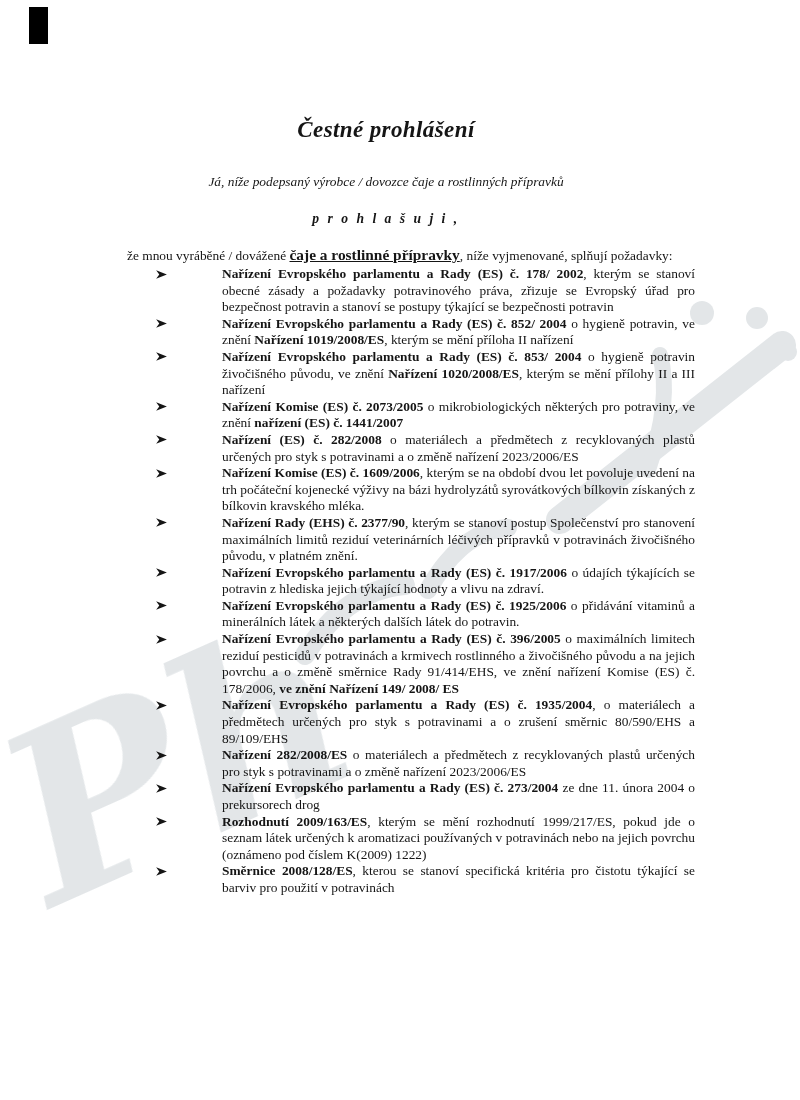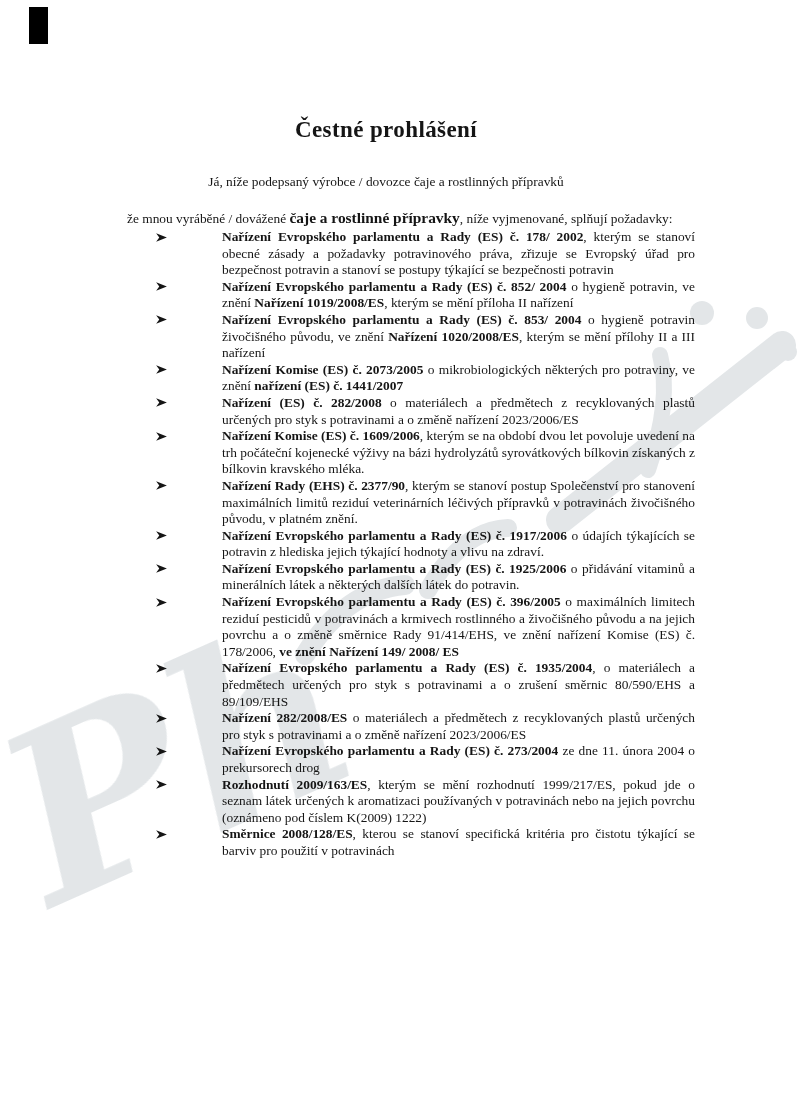--- a/index.html
+++ b/index.html
@@ -12,40 +12,40 @@
     overflow:hidden;
   }
   .corner-mark{
     position:absolute;left:29px;top:7px;width:19px;height:37px;
     background:#000;
   }
   .watermark{
     position:absolute;left:0;top:0;width:800px;height:1100px;
     pointer-events:none;
   }
-  .head{padding-right:28px;text-align:center;}
+  .head{padding-right:28px;text-align:center;font-style:italic;}
   .title{
     margin:0;padding-top:117px;
     font-size:23px;font-weight:bold;letter-spacing:.4px;
   }
   .intro{
     margin:31px 0 16px;
     font-size:13.4px;
   }
   .declare{
     margin:21px 0 0;
     font-size:13.6px;font-weight:bold;letter-spacing:2.5px;
   }
   .preamble{
     margin:19px 95px 0 127px;
     font-size:13.4px;line-height:18px;
   }
   .preamble .u{font-size:15.4px;}
   .b{font-weight:bold;}
-  .u{font-weight:bold;}
+  .u{font-weight:bold;text-decoration:underline;}
   .reg-list{
     list-style:none;
     margin:1px 105px 0 155px;padding:0;
     font-size:13.4px;line-height:16.6px;
   }
   .reg-list li{display:flex;position:relative;}
   .bullet{flex:0 0 31px;padding-top:2.5px;}
   .bullet svg{width:13px;height:11px;display:block;}
   .li-text{flex:1;text-align:justify;margin-left:36px;}
 </style>
@@ -69,20 +69,21 @@
         <circle cx="702" cy="313" r="12"></circle>
         <circle cx="757" cy="318" r="11"></circle>
         <circle cx="788" cy="352" r="9"></circle>
       </g>
     </g>
   </svg>
 
   <div class="head">
     <h1 class="title">Čestné prohlášení</h1>
     <p class="intro">Já, níže podepsaný výrobce / dovozce čaje a rostlinných přípravků</p>
+    <p class="declare">p r o h l a š u j i ,</p>
   </div>
 
   <p class="preamble"><span>že mnou vyráběné / dovážené </span><span class="b u">čaje a rostlinné přípravky</span><span>, níže vyjmenované, splňují požadavky:</span></p>
 
   <ul class="reg-list">
       <li>
         <span class="bullet">
           <svg viewBox="0 0 14 11">
             <path d="M1.2 0.8 L12.8 5.5 L1.2 10.2 L4.6 5.5 Z" fill="#151515"></path>
           </svg>

